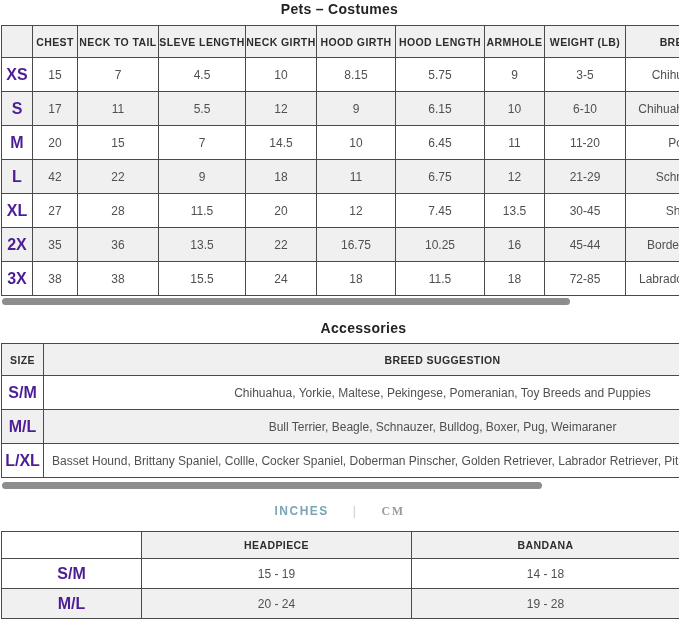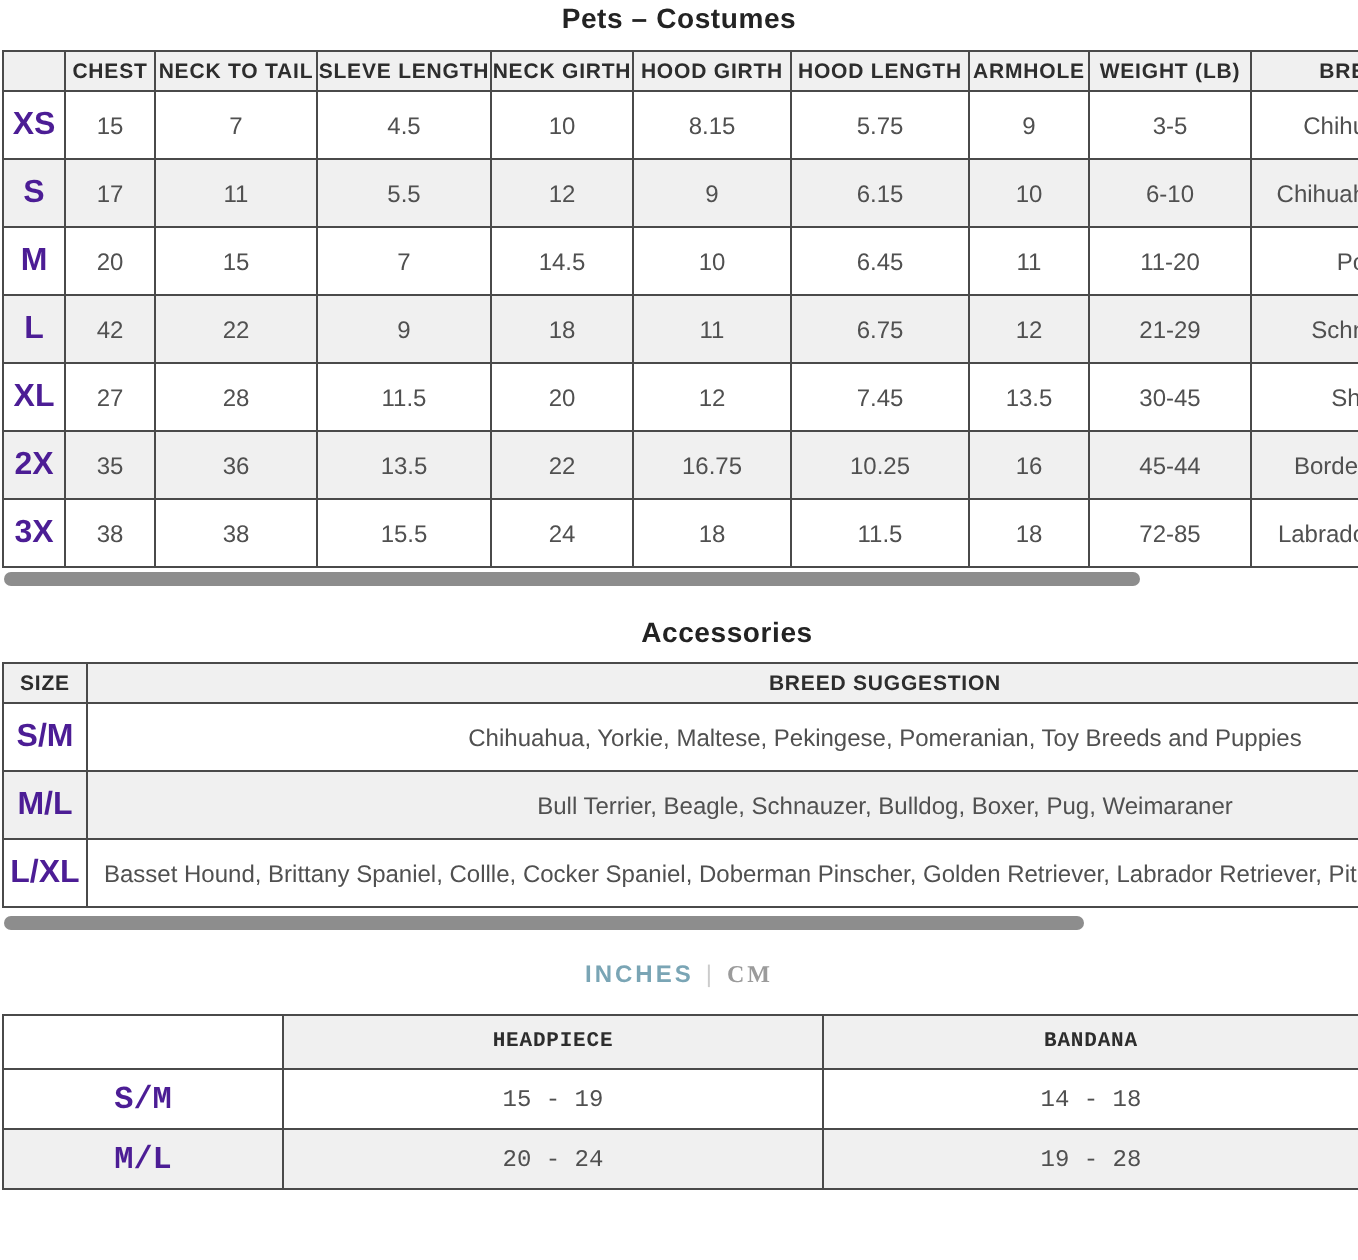--- a/index.html
+++ b/index.html
@@ -21,41 +21,41 @@
   #costumes-title { margin-top: 1px; }
   #accessories-title { margin-top: 15px; margin-left: 48px; }
 
   .tbl-wrap {
     width: 679px;
     overflow: hidden;
     margin-left: 1px;
   }
   #costumes-wrap { margin-top: 8px; }
   #accessories-wrap { margin-top: 7px; }
-  #measure-wrap { margin-top: 12px; font-family: Liberation Mono, monospace; }
+  #measure-wrap { margin-top: 12px; }
 
   table {
     border-collapse: collapse;
     table-layout: fixed;
   }
   th, td {
     border: 1px solid #4a4a4a;
     text-align: center;
     vertical-align: middle;
     overflow: hidden;
     white-space: nowrap;
     padding: 0;
   }
   thead th {
     background: #f0f0f0;
     font-size: 10.5px;
     font-weight: 700;
     letter-spacing: 0.4px;
     color: #2d2d2d;
-    height: 20px;
+    height: 32px;
   }
   tbody th {
     font-size: 16px;
     font-weight: 700;
     color: #4c1d95;
   }
   tbody td {
     font-size: 12px;
     color: #505050;
   }
@@ -92,21 +92,21 @@
   #costumes-scrollbar .scrollbar-thumb { width: 568px; }
   #accessories-scrollbar { margin-top: 4px; }
   #accessories-scrollbar .scrollbar-thumb { width: 540px; }
 
   .unit-toggle {
     margin-top: 14px;
     height: 16px;
     display: flex;
     align-items: center;
     justify-content: center;
-    gap: 6px;
+    gap: 24px;
     font-size: 12px;
     font-weight: 600;
     letter-spacing: 1.5px;
   }
   .unit-inches { color: #7aa5b5; cursor: pointer; }
   .unit-divider { color: #cccccc; font-weight: 400; }
   .unit-cm { color: #9b9b9b; cursor: pointer; font-family: Liberation Serif, serif; }
 </style>
 </head>
 <body>

